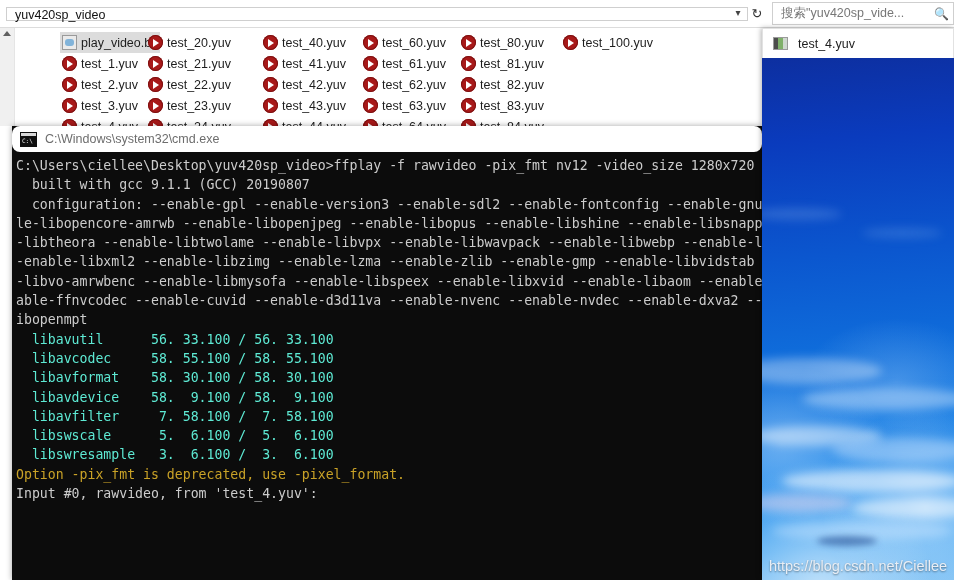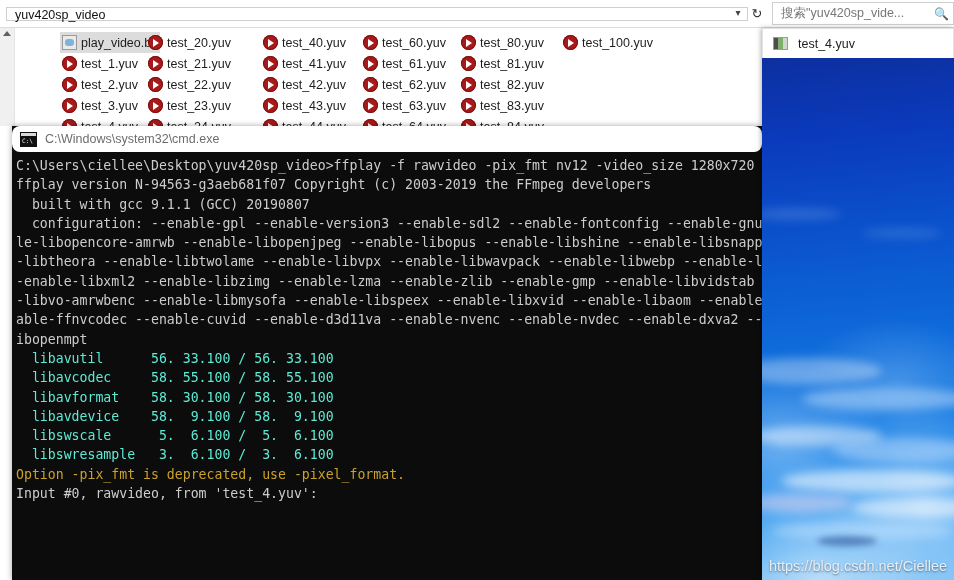--- a/index.html
+++ b/index.html
@@ -211,33 +211,33 @@
 </div>
 
 <div id="cmd">
   <div class="cmd-title">
     <span class="cmd-ico"></span>
     <span class="cmd-title-text">C:\Windows\system32\cmd.exe</span>
   </div>
   <div class="cmd-body">
     <div id="cmd-lines">
         <div class="cline c-white">C:\Users\ciellee\Desktop\yuv420sp_video&gt;ffplay -f rawvideo -pix_fmt nv12 -video_size 1280x720 t</div>
-        <div class="cline c-white">ffplay version N-94563-g3aeb681f07 Copyright (c) 2003-2019 the FFmpeg developers</div>
         <div class="cline c-white">  built with gcc 9.1.1 (GCC) 20190807</div>
         <div class="cline c-white">  configuration: --enable-gpl --enable-version3 --enable-sdl2 --enable-fontconfig --enable-gnut</div>
         <div class="cline c-white">le-libopencore-amrwb --enable-libopenjpeg --enable-libopus --enable-libshine --enable-libsnappy</div>
         <div class="cline c-white">-libtheora --enable-libtwolame --enable-libvpx --enable-libwavpack --enable-libwebp --enable-l</div>
         <div class="cline c-white">-enable-libxml2 --enable-libzimg --enable-lzma --enable-zlib --enable-gmp --enable-libvidstab -</div>
         <div class="cline c-white">-libvo-amrwbenc --enable-libmysofa --enable-libspeex --enable-libxvid --enable-libaom --enable</div>
         <div class="cline c-white">able-ffnvcodec --enable-cuvid --enable-d3d11va --enable-nvenc --enable-nvdec --enable-dxva2 --e</div>
         <div class="cline c-white">ibopenmpt</div>
         <div class="cline c-cyan">  libavutil      56. 33.100 / 56. 33.100</div>
         <div class="cline c-cyan">  libavcodec     58. 55.100 / 58. 55.100</div>
         <div class="cline c-cyan">  libavformat    58. 30.100 / 58. 30.100</div>
         <div class="cline c-cyan">  libavdevice    58.  9.100 / 58.  9.100</div>
+        <div class="cline c-cyan">  libavfilter     7. 58.100 /  7. 58.100</div>
         <div class="cline c-cyan">  libswscale      5.  6.100 /  5.  6.100</div>
         <div class="cline c-cyan">  libswresample   3.  6.100 /  3.  6.100</div>
         <div class="cline c-yellow">Option -pix_fmt is deprecated, use -pixel_format.</div>
         <div class="cline c-white">Input #0, rawvideo, from 'test_4.yuv':</div>
       </div>
 
   </div>
 </div>
 
 <div id="player">

